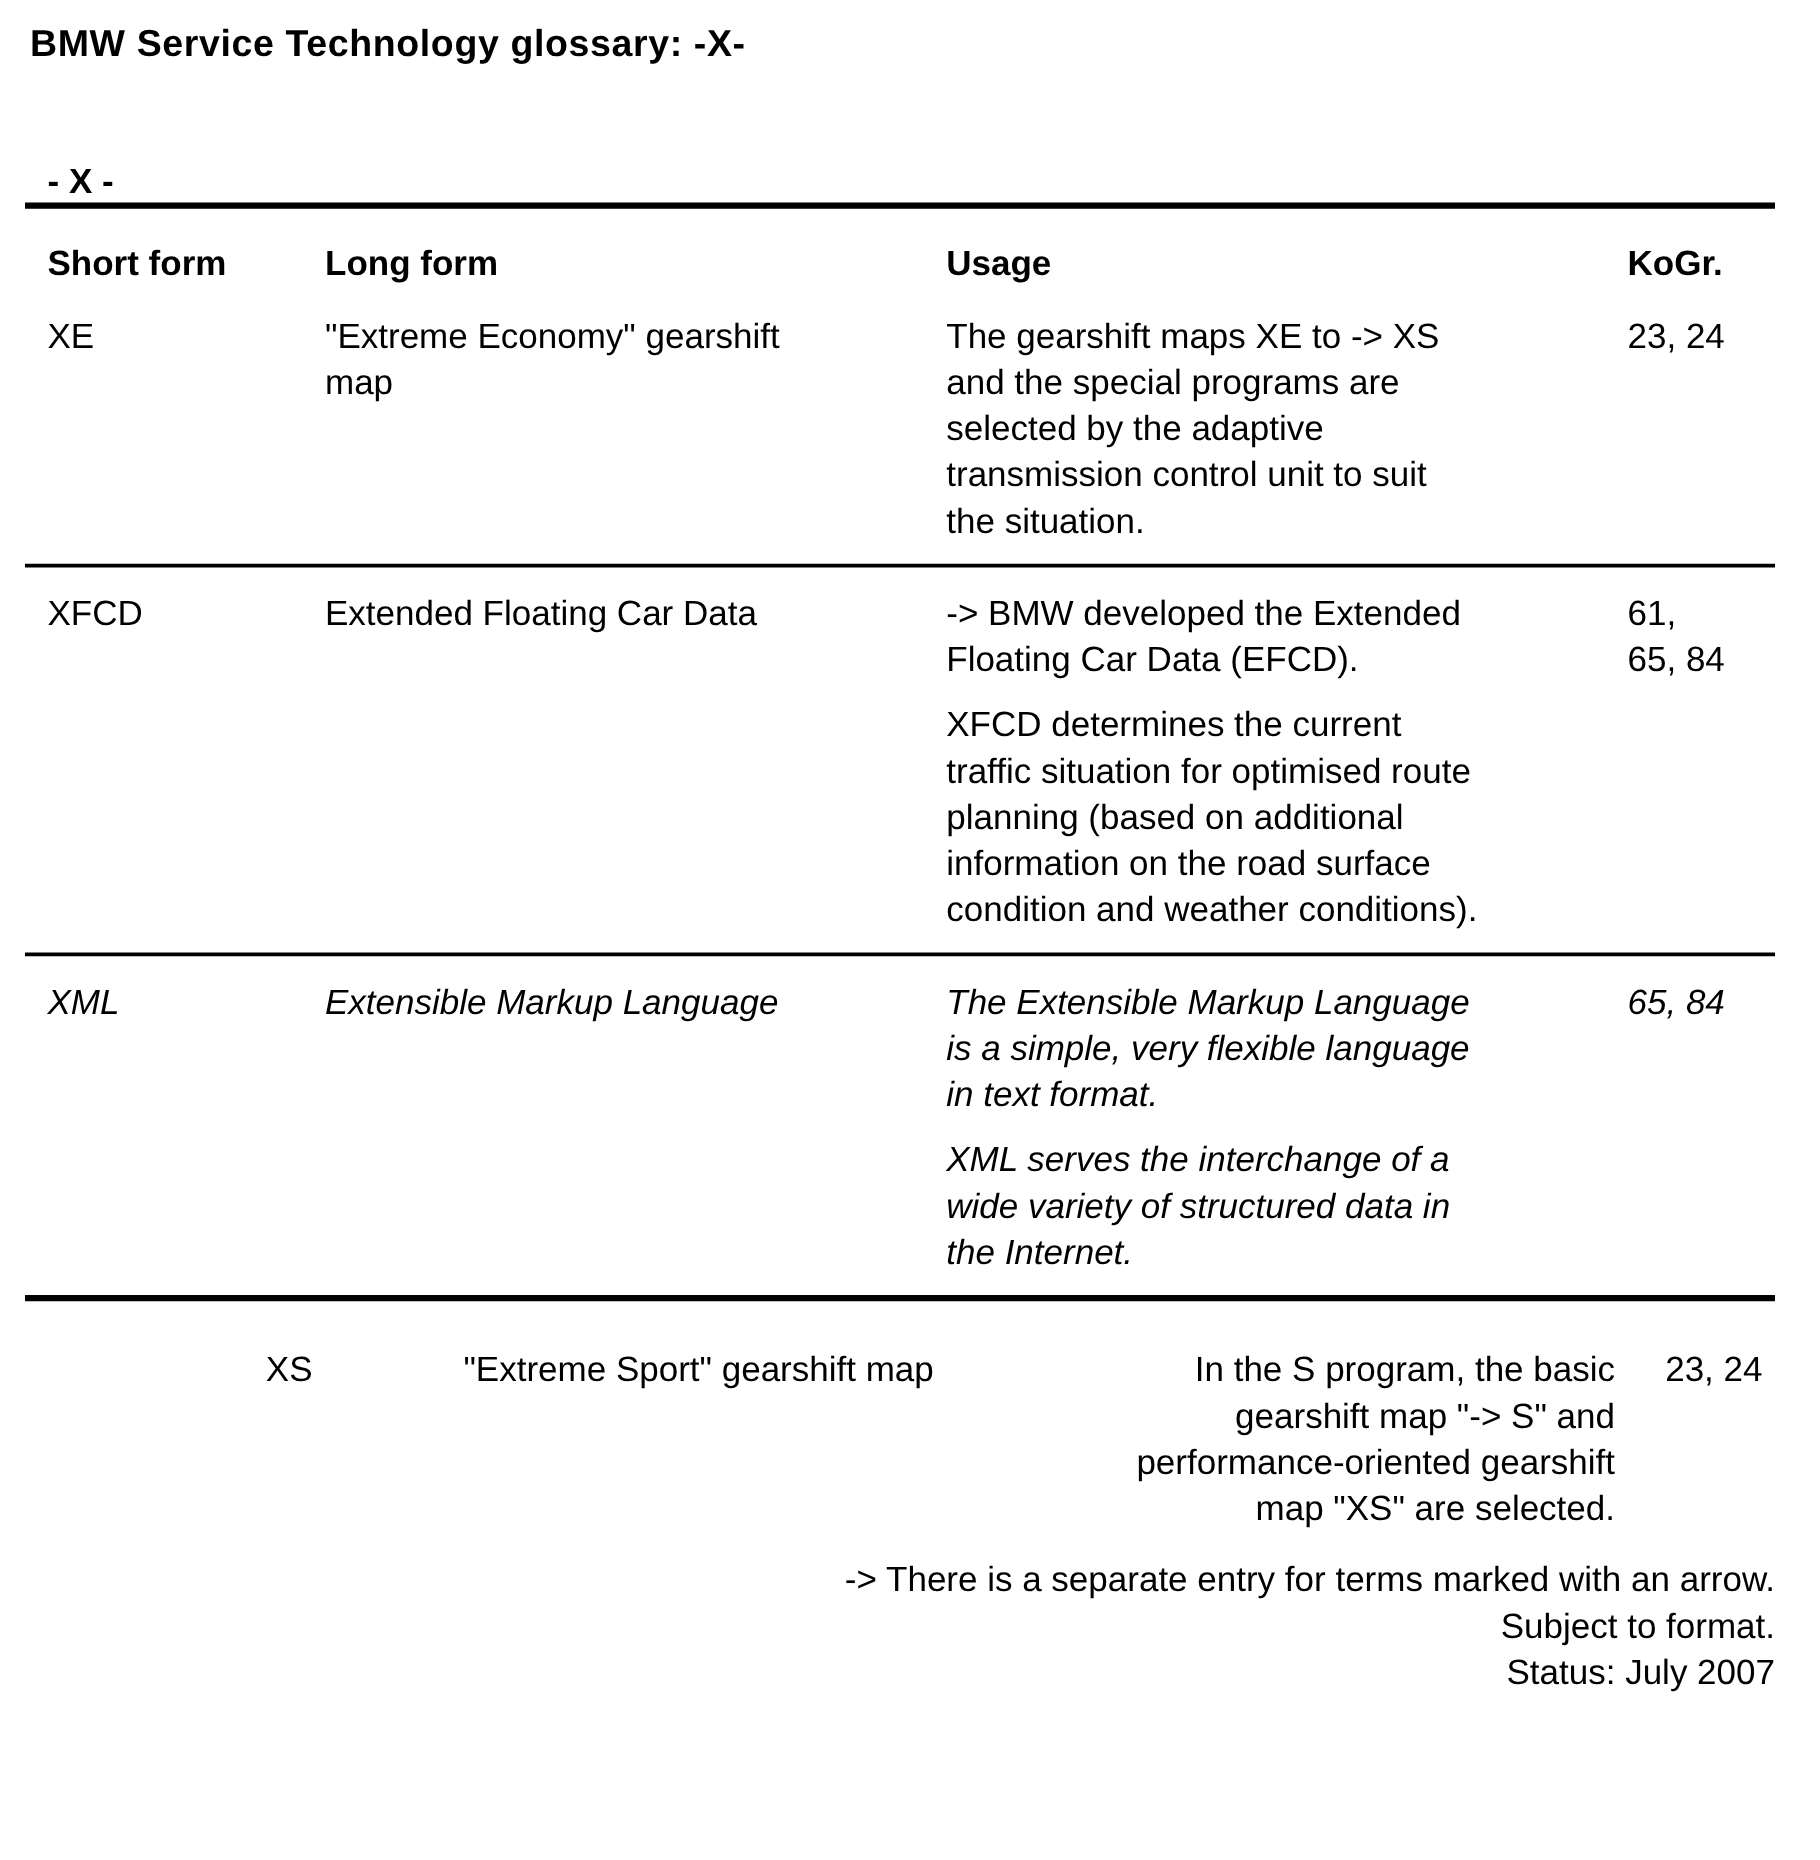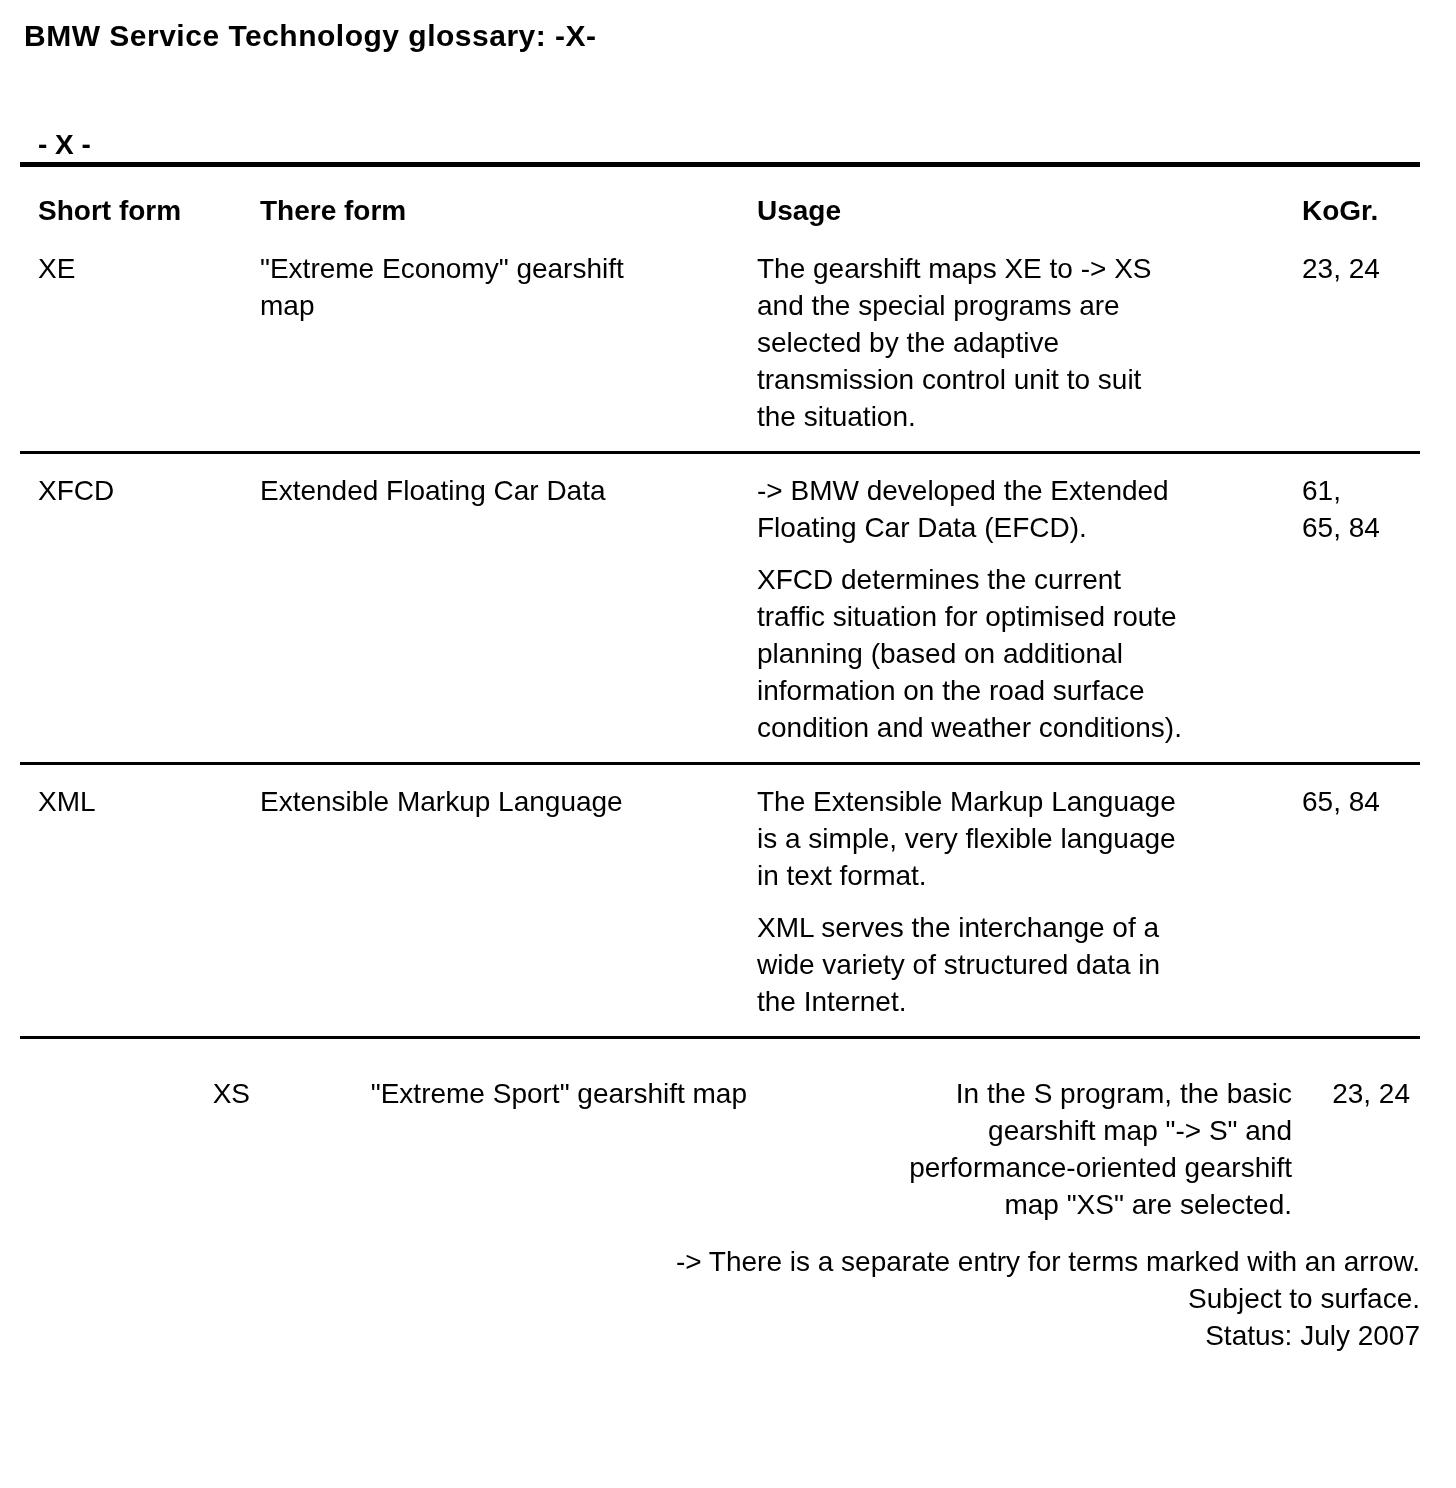--- a/index.html
+++ b/index.html
@@ -55,21 +55,21 @@
   }
   .data-row.first {
     padding-top: 0;
   }
   .data-row.last {
     padding-top: 36px;
     padding-bottom: 0;
     text-align: right;
   }
   .sep-thin  { border-bottom: 3px solid #000; }
-  .sep-thick { border-bottom: 3px solid #000000; }
+  .sep-thick { border-bottom: 5px solid #000000; font-style: italic; }
   .c-usage p {
     margin: 0 0 15px 0;
     white-space: pre-line;
   }
   .c-usage p:last-child { margin-bottom: 0; }
   .page-footer {
     margin: 20px 36px 0 38px;
     font-size: 28px;
     line-height: 37px;
     text-align: right;
@@ -79,21 +79,21 @@
 <body>
 
 <div class="doc-title">BMW Service Technology glossary: -X-</div>
 
 <div class="section">
 
   <div class="section-heading">- X -</div>
 
   <div class="grid-row header-row">
     <div class="cell">Short form</div>
-    <div class="cell">There form</div>
+    <div class="cell">Long form</div>
     <div class="cell">Usage</div>
     <div class="cell">KoGr.</div>
   </div>
 
   <div class="grid-row data-row first sep-thin">
     <div class="cell c-short">XE</div>
     <div class="cell c-long">"Extreme Economy" gearshift
 map</div>
     <div class="cell c-usage"><p>The gearshift maps XE to -&gt; XS
 and the special programs are
@@ -134,15 +134,15 @@
 gearshift map "-&gt; S" and
 performance-oriented gearshift
 map "XS" are selected.</p></div>
     <div class="cell c-kogr">23, 24</div>
   </div>
 
 </div>
 
 <div class="page-footer">
   <div>-&gt; There is a separate entry for terms marked with an arrow.</div>
-  <div>Subject to surface.</div>
+  <div>Subject to format.</div>
   <div>Status: July 2007</div>
 </div>
 
 </body></html>

